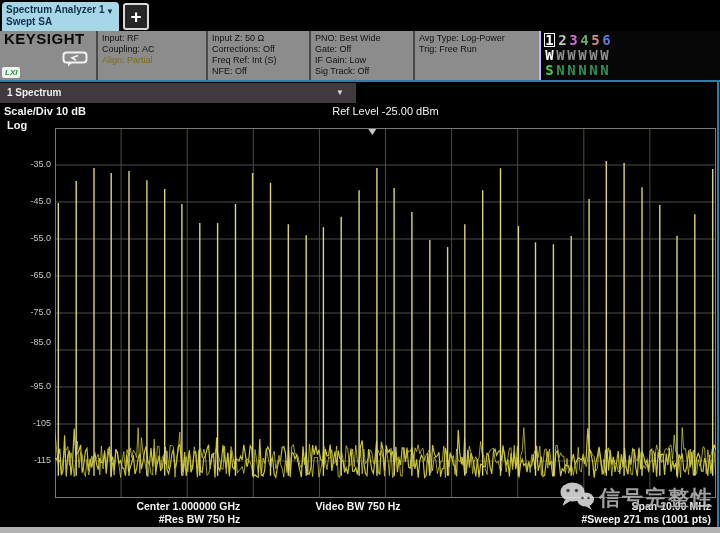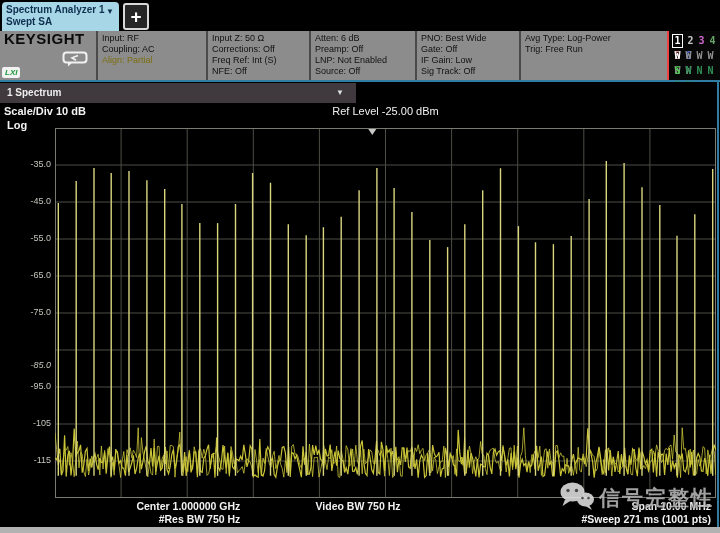--- a/index.html
+++ b/index.html
@@ -21,24 +21,24 @@
           border-bottom:2px solid #2f7da2;box-sizing:content-box;background:#000;}
   .hcell{background:#8c8c8c;color:#111;font-size:9px;line-height:11px;padding:2px 4px;
          box-sizing:border-box;border-left:2px solid #4a4a4a;overflow:hidden;}
   #keysight-cell{width:96px;border-left:none;position:relative;}
   #keysight-logo{font-size:15px;font-weight:bold;color:#0a0a0a;letter-spacing:.5px;}
   #bubble-icon{position:absolute;right:8px;top:20px;}
   #lxi-badge{position:absolute;left:2px;bottom:2px;background:#f2f2f2;color:#1c9a3c;
              font-size:8px;font-weight:bold;font-style:italic;padding:0 3px;border-radius:2px;}
   .hl{color:#7d6e10;}
   #panel-1{width:110px;} #panel-2{width:103px;} #panel-3{width:106px;}
-  #panel-4{width:104px;} #panel-5{width:148px;}
+  #panel-4{width:104px;} #panel-5{width:126px;}
   #indicators{flex:1;background:#070707;color:#ccc;
-              font-family:"DejaVu Sans Mono",monospace;font-size:10px;font-weight:bold;
-              padding:2px 0 0 3px;border-left:2px solid #ef4444;}
+              font-family:"DejaVu Sans Mono",monospace;font-size:14px;font-weight:bold;
+              padding:2px 0 0 3px;border-left:2px solid #c4b5fd;}
   #indicators .irow{height:15px;line-height:15px;}
   #indicators span{display:inline-block;width:11px;text-align:center;}
   #indicators .boxed{border:1px solid #fff;width:9px;height:12px;line-height:12px;margin-right:2px;}
 
   
   #main{position:absolute;left:0;top:82px;width:717px;height:445px;background:#000;
         border-right:2px solid #2f7da2;border-bottom:2px solid #701a75;box-sizing:content-box;}
   #trace-selector{position:absolute;left:0;top:1px;width:356px;height:20px;background:#403a3e;
                   color:#eee;font-size:10px;font-weight:bold;line-height:20px;padding-left:7px;
                   box-sizing:border-box;}
@@ -97,26 +97,20 @@
         <div>Input: RF</div>
         <div>Coupling: AC</div>
         <div class="hl">Align: Partial</div>
       </div>
     <div class="hcell" id="panel-2">
         <div>Input Z: 50 Ω</div>
         <div>Corrections: Off</div>
         <div>Freq Ref: Int (S)</div>
         <div>NFE: Off</div>
       </div>
-    <div class="hcell" id="panel-3">
-        <div>Atten: 6 dB</div>
-        <div>Preamp: Off</div>
-        <div>LNP: Not Enabled</div>
-        <div>Source: Off</div>
-      </div>
     <div class="hcell" id="panel-4">
         <div>PNO: Best Wide</div>
         <div>Gate: Off</div>
         <div>IF Gain: Low</div>
         <div>Sig Track: Off</div>
       </div>
     <div class="hcell" id="panel-5">
         <div>Avg Type: Log-Power</div>
         <div>Trig: Free Run</div>
       </div>
@@ -134,21 +128,21 @@
     </div>
     <div id="scale-div">Scale/Div 10 dB</div>
     <div id="ref-level">Ref Level -25.00 dBm</div>
     <div id="log-label">Log</div>
     <div id="y-axis">
         <div class="ylab" style="top: 31px;">-35.0</div>
         <div class="ylab" style="top: 68px;">-45.0</div>
         <div class="ylab" style="top: 105px;">-55.0</div>
         <div class="ylab" style="top: 142px;">-65.0</div>
         <div class="ylab" style="top: 179px; margin-left: 28px;">-75.0</div>
-        <div class="ylab" style="top: 232px; font-style: italic;">-85.0</div>
+        <div class="ylab" style="top: 209px;">-85.0</div>
         <div class="ylab" style="top: 253px;">-95.0</div>
         <div class="ylab" style="top: 290px;">-105</div>
         <div class="ylab" style="top: 327px;">-115</div>
       </div>
     <svg id="plot" width="661" height="370" viewBox="0 0 661 370">
         <line x1="0" y1="0" x2="0" y2="370" stroke="#4d4d45" stroke-width="1"></line>
         <line x1="66.1" y1="0" x2="66.1" y2="370" stroke="#4d4d45" stroke-width="1"></line>
         <line x1="132.2" y1="0" x2="132.2" y2="370" stroke="#4d4d45" stroke-width="1"></line>
         <line x1="198.3" y1="0" x2="198.3" y2="370" stroke="#4d4d45" stroke-width="1"></line>
         <line x1="264.4" y1="0" x2="264.4" y2="370" stroke="#4d4d45" stroke-width="1"></line>

